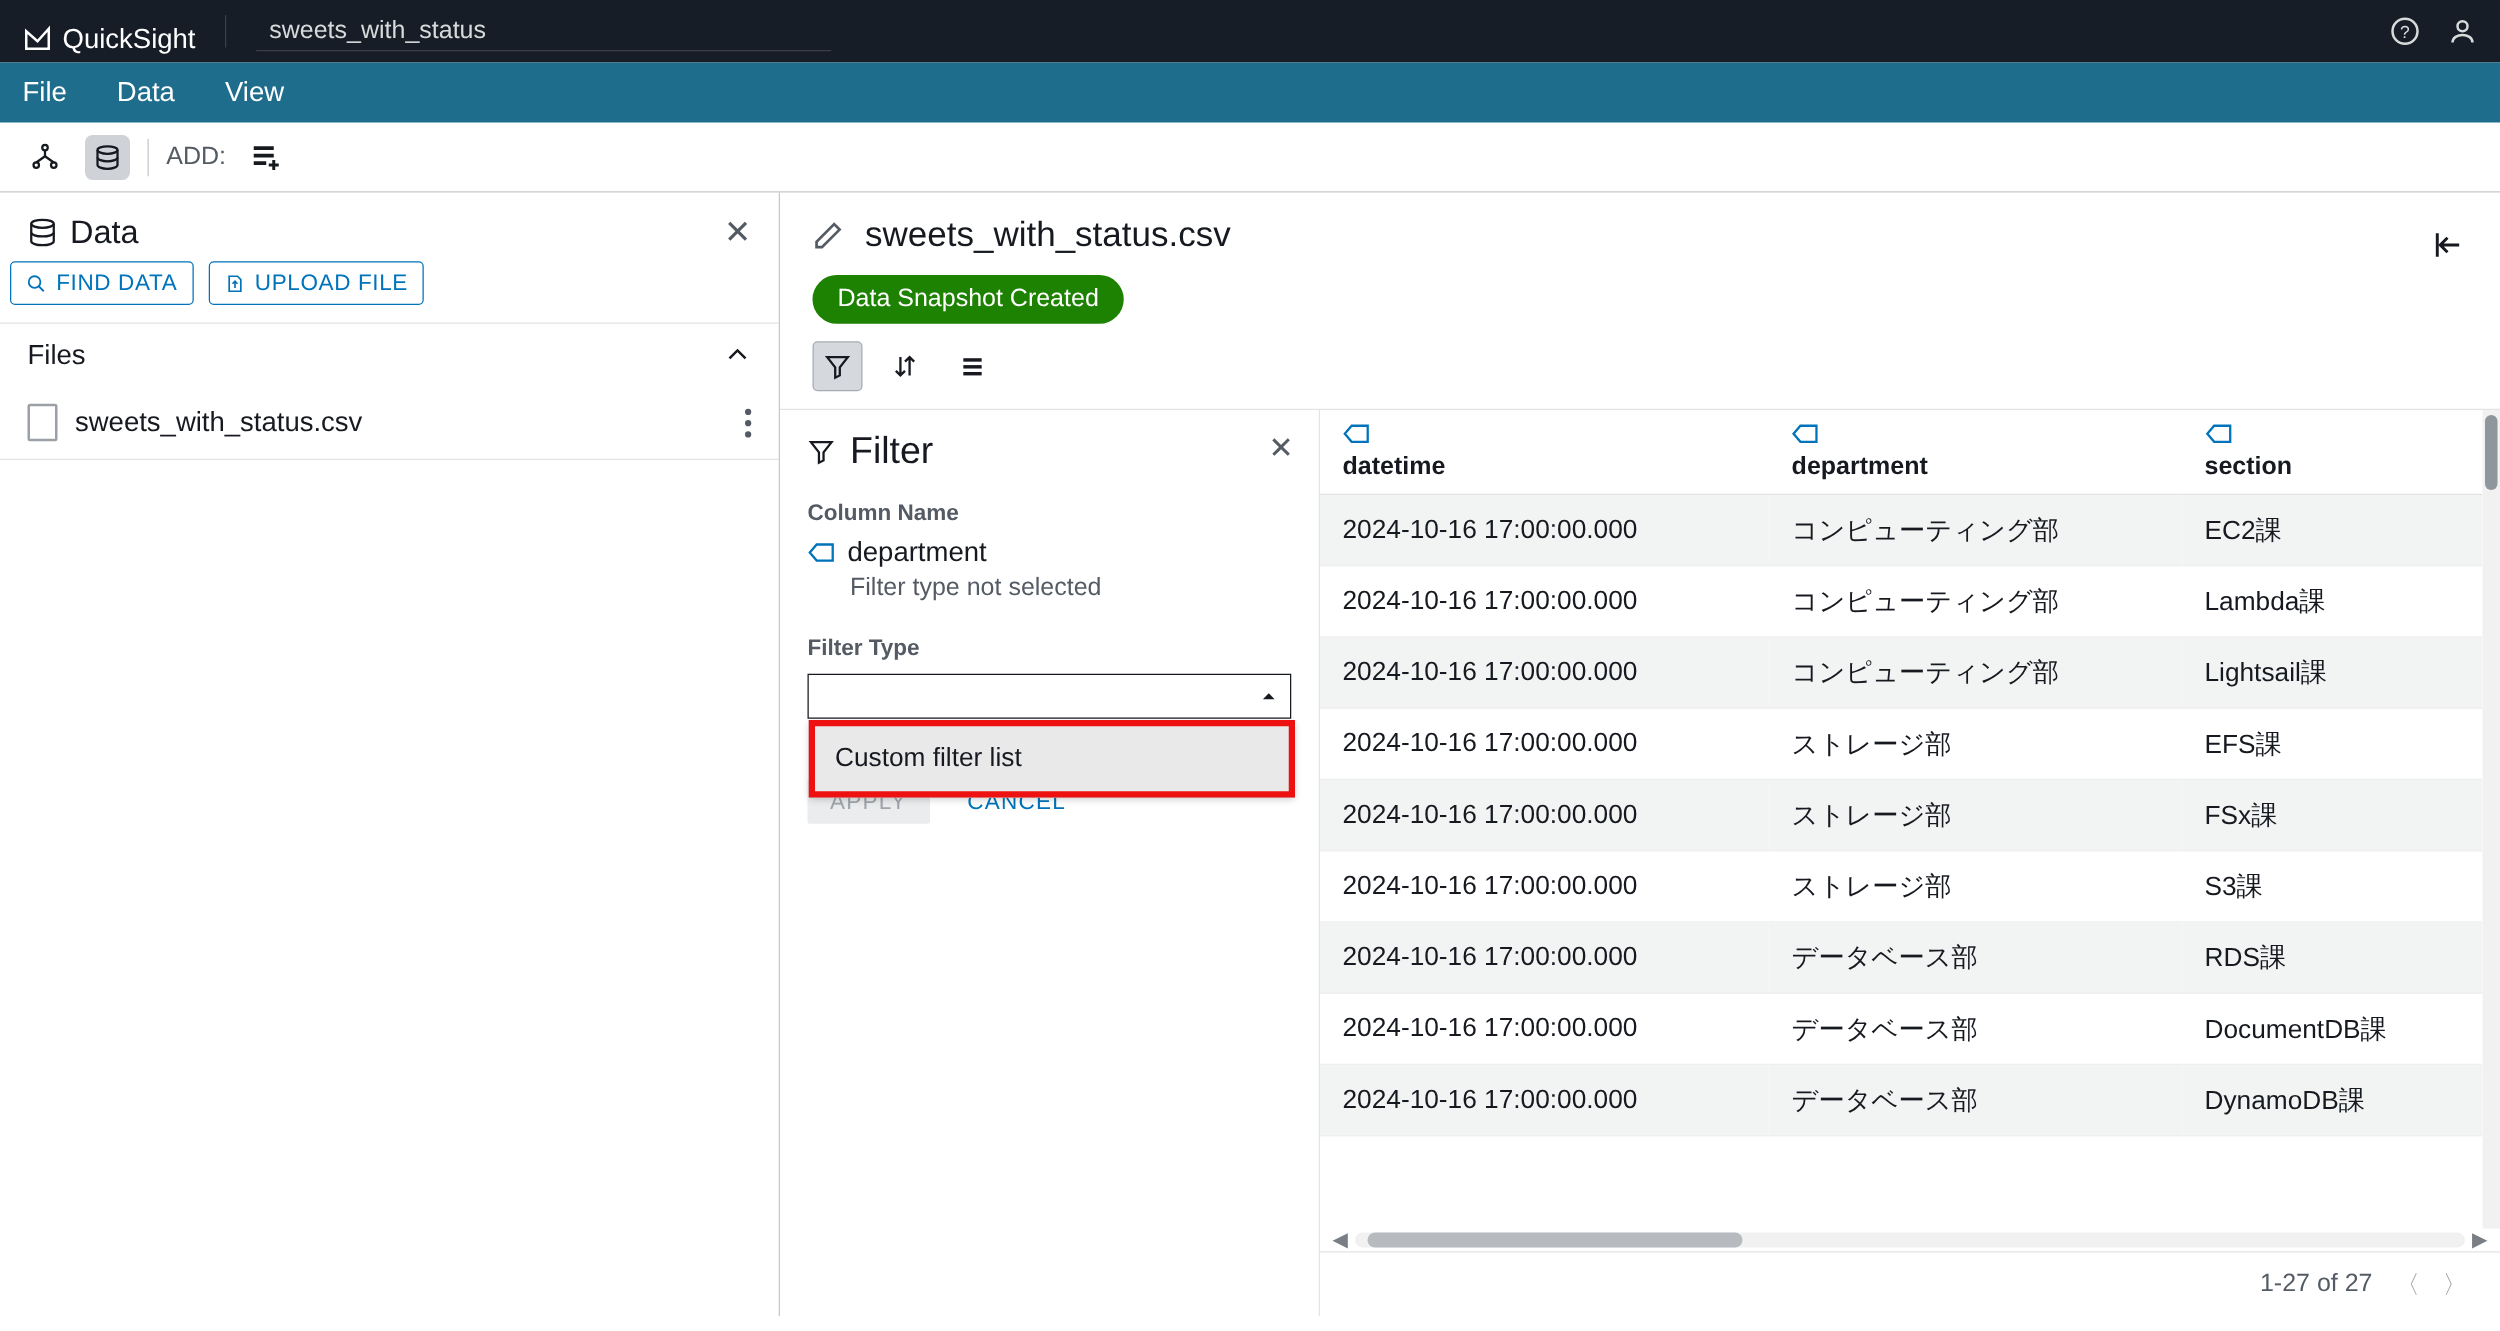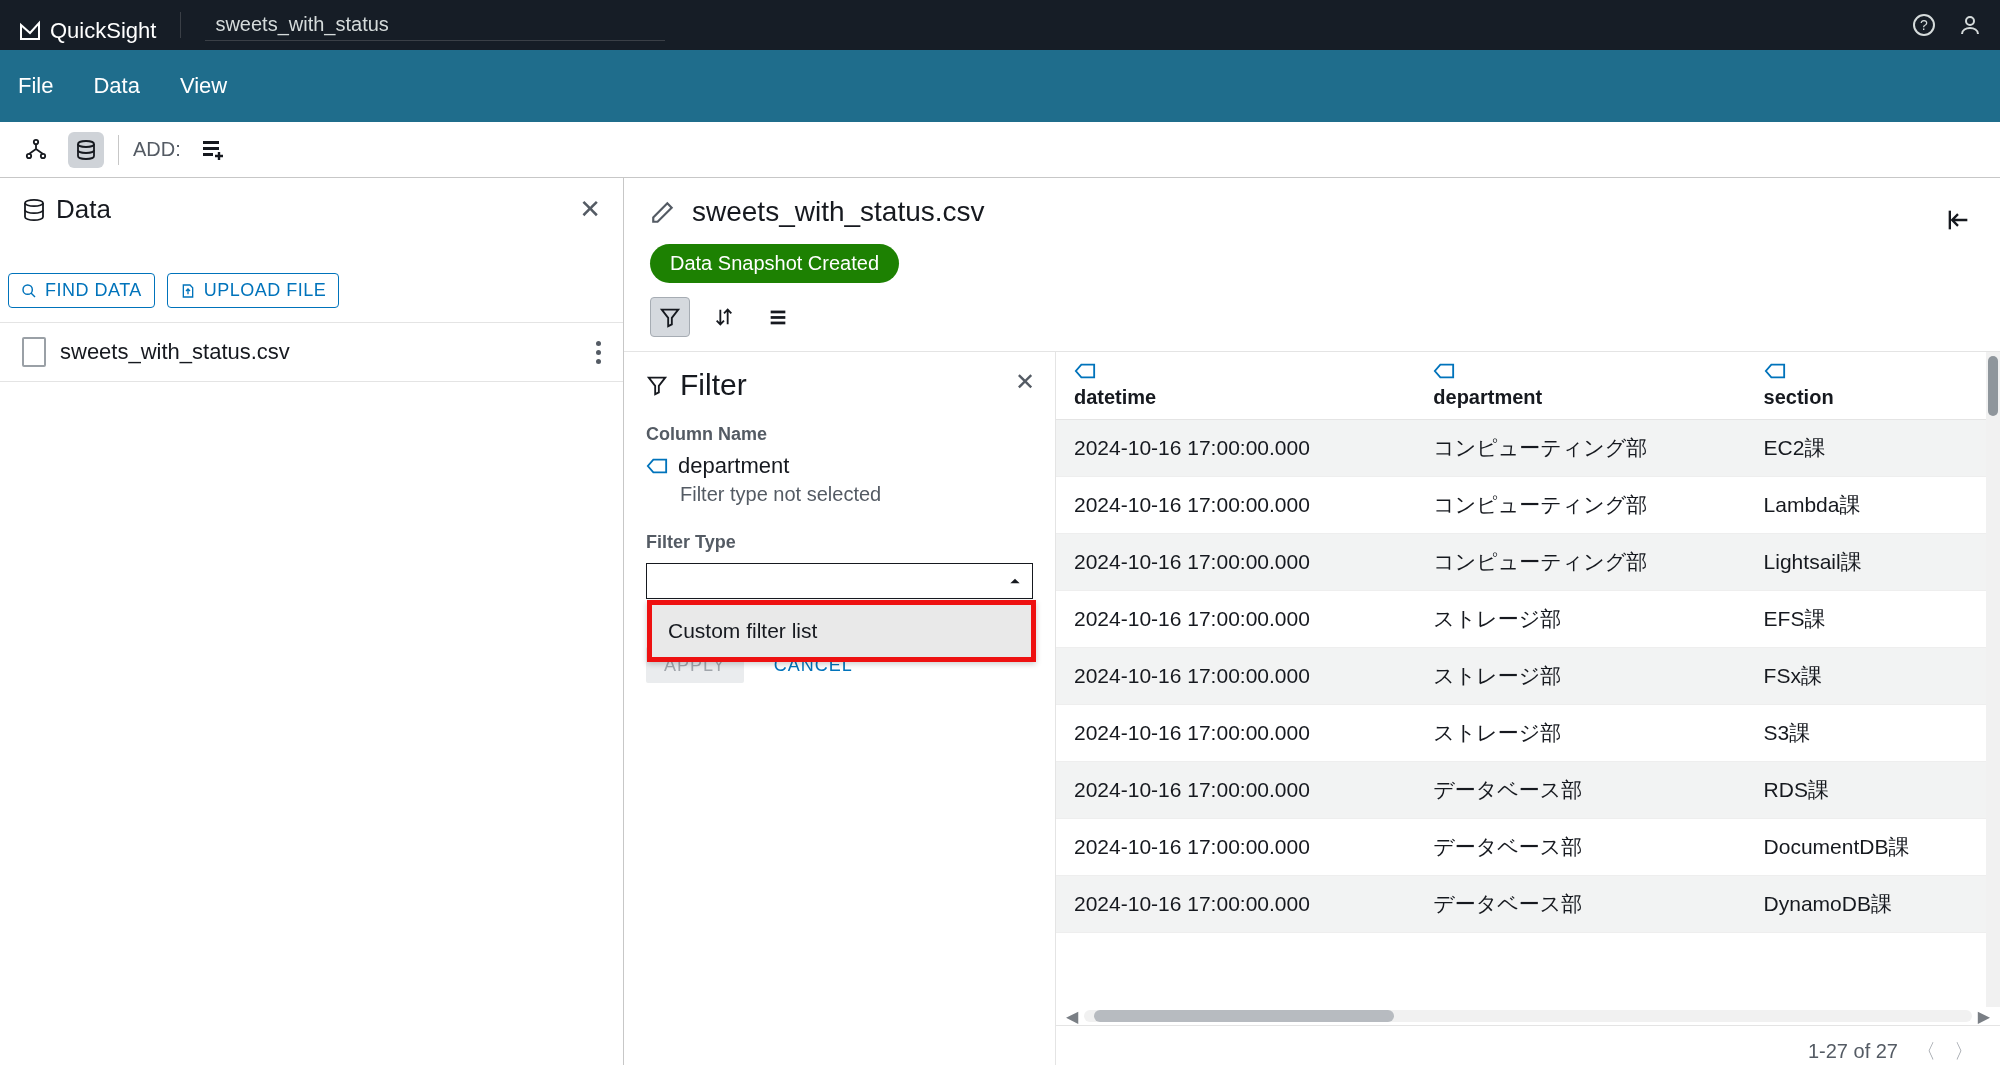--- a/index.html
+++ b/index.html
@@ -10,38 +10,38 @@
   .top-left { display: flex; align-items: center; gap: 14px; }
   .qs-logo { display: flex; align-items: center; gap: 8px; font-size: 22px; margin-top: 12px; }
   .qs-logo-icon { width: 24px; height: 24px; position: relative; }
   .qs-logo-icon svg { width: 24px; height: 24px; }
   .vdiv { width: 1px; height: 26px; background: #3a3f46; margin: 0 10px; }
   .doc-title { font-size: 20px; color: #d5dbdb; padding: 4px 10px; border-bottom:1px solid #3a3f46; min-width: 460px;}
   .top-right { display: flex; align-items: center; gap: 22px; color: #d5dbdb; }
   .icon-btn { display: inline-flex; align-items: center; justify-content: center; cursor: pointer; }
 
   
-  .menu-bar { height: 72px; background: #1f6d8c; display: flex; align-items: center; gap: 40px; padding: 0 18px; color: #fff; font-size: 22px; }
+  .menu-bar { height: 48px; background: #1f6d8c; display: flex; align-items: center; gap: 40px; padding: 0 18px; color: #fff; font-size: 22px; }
   .menu-item { cursor: pointer; }
 
   
   .toolbar { height: 56px; border-bottom: 1px solid #c7c7c7; display: flex; align-items: center; gap: 14px; padding: 0 18px; font-size: 20px; color:#545b64;}
   .tb-btn { width: 36px; height: 36px; display:inline-flex; align-items:center; justify-content:center; border-radius:6px; cursor:pointer; }
   .tb-btn.active { background:#cfd3d8; }
   .tb-vdiv { width:1px; height:30px; background:#c7c7c7; }
 
   
   .main { display: flex; height: calc(1065px - 50px - 60px - 56px); }
 
   
   .left-panel { width: 624px; border-right: 1px solid #c7c7c7; display:flex; flex-direction:column; }
   .data-header { display:flex; align-items:center; justify-content:space-between; padding: 16px 22px 8px 22px; }
   .data-header-left { display:flex; align-items:center; gap:10px; font-size:26px; }
   .data-actions { display:flex; gap:12px; padding: 0 18px 14px 8px; }
-  .outline-btn { border:1.5px solid #0073bb; color:#0073bb; background:#fff; border-radius:4px; padding:6px 12px; font-size:18px; display:flex; align-items:center; gap:8px; cursor:pointer; letter-spacing:0.5px;margin-top:40px; }
+  .outline-btn { border:1.5px solid #0073bb; color:#0073bb; background:#fff; border-radius:4px; padding:6px 12px; font-size:18px; display:flex; align-items:center; gap:8px; cursor:pointer; letter-spacing:0.5px; }
   .files-section { border-top:1px solid #e4e4e4; border-bottom:1px solid #e4e4e4; }
   .files-header { display:flex; align-items:center; justify-content:space-between; padding:12px 22px; font-size:22px; }
   .file-row { display:flex; align-items:center; justify-content:space-between; padding:14px 22px; font-size:22px; }
   .file-row-left { display:flex; align-items:center; gap:14px; }
   .file-icon { width:24px; height:30px; border:2px solid #9aa0a6; border-radius:2px; position:relative; }
   .kebab { font-size:28px; line-height:0.4; color:#545b64; cursor:pointer; display:flex; flex-direction:column; gap:4px; align-items:center;}
   .kebab span{width:5px;height:5px;background:#545b64;border-radius:50%;}
 
   
   .center-area { flex:1; display:flex; flex-direction:column; position:relative; }
@@ -188,20 +188,28 @@
         <span>
             <svg width="16" height="16" viewBox="0 0 24 24">
               <path d="M5 3 L15 3 L19 7 L19 21 L5 21 Z" fill="none" stroke="#0073bb" stroke-width="2"></path>
               <path d="M12 17 L12 9 M9 12 L12 9 L15 12" fill="none" stroke="#0073bb" stroke-width="2"></path>
             </svg>
           </span>
         <span>UPLOAD FILE</span>
       </button>
     </div>
     <div class="files-section">
+      <div class="files-header">
+        <span>Files</span>
+        <span>
+            <svg width="22" height="22" viewBox="0 0 24 24">
+              <path d="M5 15 L12 8 L19 15" fill="none" stroke="#16191f" stroke-width="2.2"></path>
+            </svg>
+          </span>
+      </div>
       <div class="file-row">
         <div class="file-row-left">
           <span class="file-icon"></span>
           <span>sweets_with_status.csv</span>
         </div>
         <span class="kebab">
             <span></span>
             <span></span>
             <span></span>
           </span>

